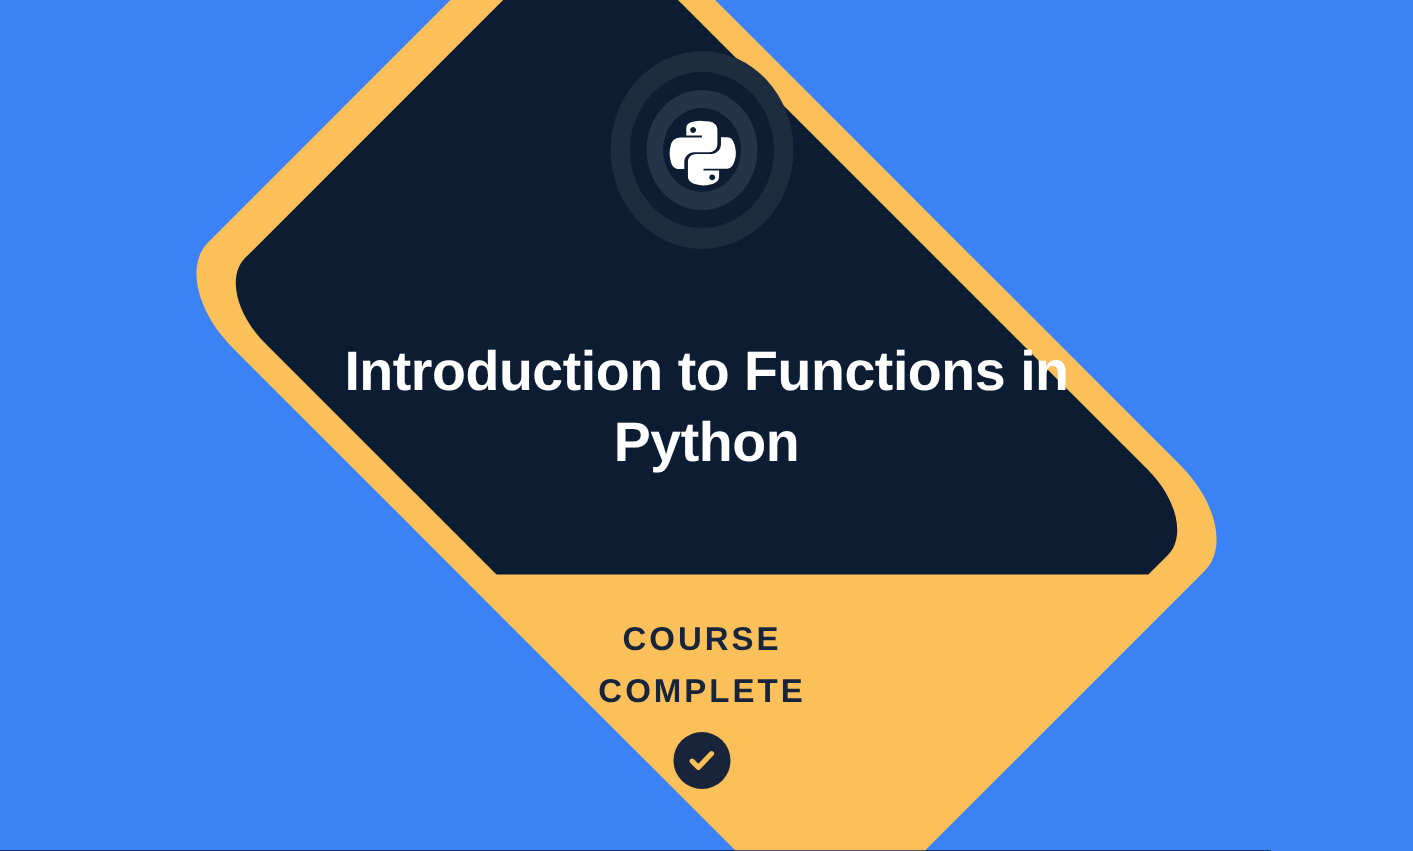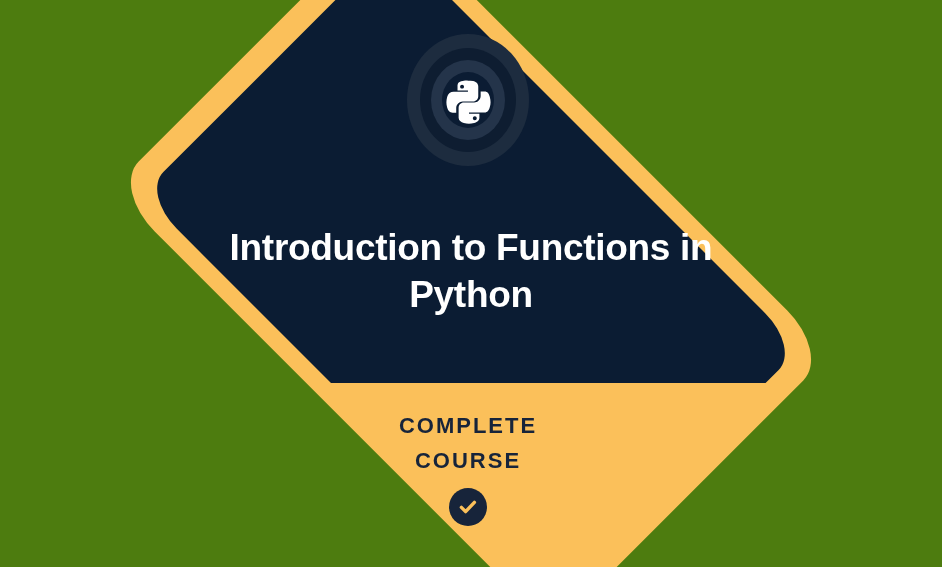--- a/index.html
+++ b/index.html
@@ -5,21 +5,21 @@
   html, body {
     margin: 0;
     padding: 0;
     background: #000000;
   }
 
   #stage {
     position: relative;
     width: 942px;
     height: 567px;
-    background: #4d7c0f;
+    background: #3b82f6;
     overflow: hidden;
     font-family: "Liberation Sans", sans-serif;
   }
 
   
 
   .badge-wrap {
     position: absolute;
     left: 471px;
     top: 271px;
@@ -183,22 +183,22 @@
 
     <svg class="python-glyph" viewBox="0 0 110 110">
       <path fill="#ffffff" d="M54.3 10.5c-4.1 0-8 .35-11.4 .97-10.1 1.78-11.9 5.5-11.9 12.4v9.1h23.9v3.03H22.0c-6.9 0-12.9 4.15-14.8 12.0-2.2 9.0-2.3 14.6 0 24.0 1.7 7.0 5.7 12.0 12.6 12.0h8.2v-10.9c0-7.8 6.8-14.7 14.8-14.7h23.8c6.6 0 11.9-5.4 11.9-12.0V23.9c0-6.4-5.4-11.2-11.9-12.3-4.1-.68-8.3-1.0-12.4-.97zM41.4 19.8c2.5 0 4.5 2.05 4.5 4.57 0 2.5-2.0 4.5-4.5 4.5-2.5 0-4.5-2.0-4.5-4.5 0-2.52 2.0-4.57 4.5-4.57z"></path>
       <path fill="#ffffff" d="M84.0 35.5v10.6c0 8.1-6.9 14.9-14.8 14.9H45.4c-6.5 0-11.9 5.5-11.9 12.0v22.5c0 6.4 5.6 10.2 11.9 12.0 7.5 2.2 14.7 2.6 23.8 0 6.0-1.7 11.9-5.2 11.9-12.0v-9.0H57.3v-3.0h35.7c6.9 0 9.5-4.8 11.9-12.0 2.5-7.4 2.4-14.5 0-24.0-1.7-6.8-5.0-12.0-11.9-12.0H84.0zM70.6 92.3c2.5 0 4.5 2.0 4.5 4.5 0 2.5-2.0 4.6-4.5 4.6-2.5 0-4.5-2.1-4.5-4.6 0-2.5 2.0-4.5 4.5-4.5z"></path>
     </svg>
   </div>
 
   <div class="badge-title">Introduction to Functions in Python</div>
 
   <div class="status-block">
+    <div class="status-line">COURSE</div>
     <div class="status-line">COMPLETE</div>
-    <div class="status-line">COURSE</div>
     <div class="check-badge">
       <svg width="20" height="20" viewBox="0 0 20 20">
         <path d="M3.4 10.4 L7.6 14.6 L16.4 5.4" fill="none" stroke="#fbc05a" stroke-width="3.4" stroke-linecap="round" stroke-linejoin="round"></path>
       </svg>
     </div>
   </div>
 
 </div>
 
 </body></html>

